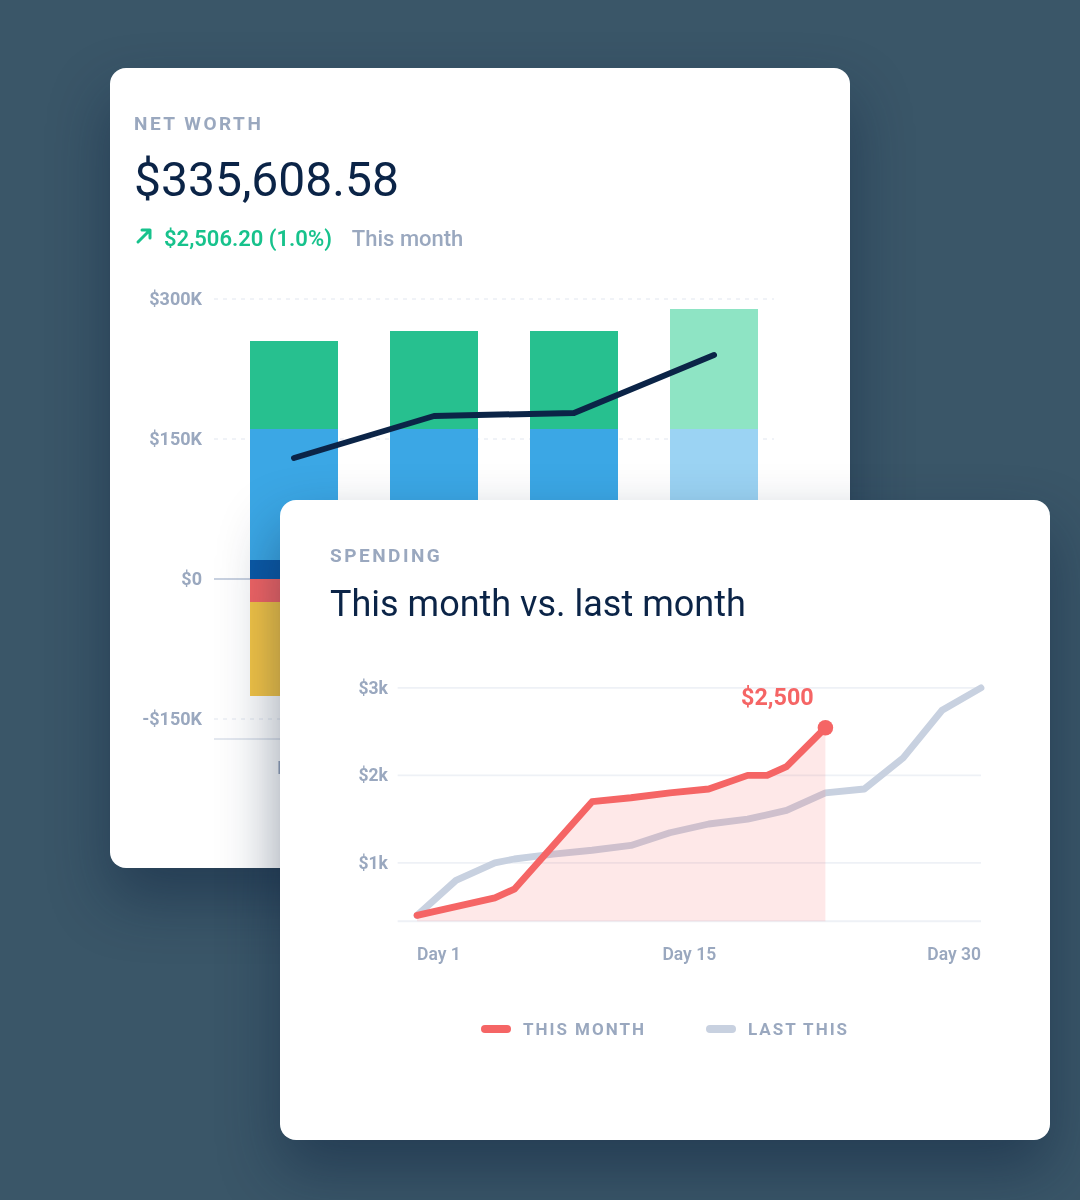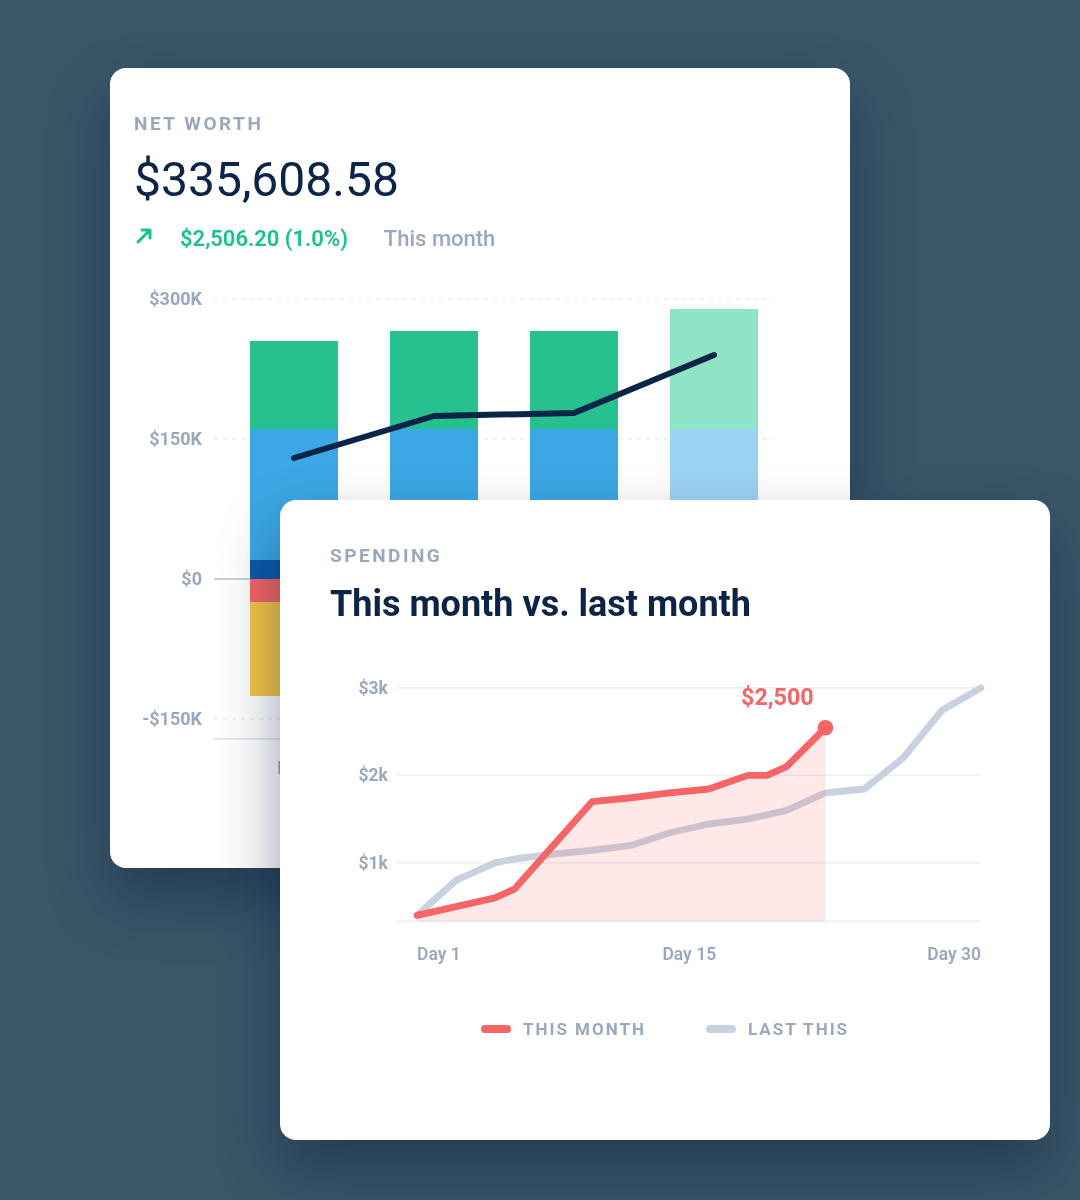--- a/index.html
+++ b/index.html
@@ -41,21 +41,21 @@
     margin-bottom: 16px;
   }
   .big-amount {
     font-size: 48px;
     font-weight: 400;
     color: #0b2447;
     margin-bottom: 18px;
   }
   .delta-row {
     display: flex;
-    gap: 26px;
+    gap: 10px;
     font-size: 22px;
     font-weight: 600;
     margin-bottom: 28px;
   }
   .delta-icon {
     color: #17c28c;
   }
   .delta-text {
     color: #17c28c;
   }
@@ -63,21 +63,21 @@
     color: #9aa8bf;
     font-weight: 500;
     margin-left: 10px;
   }
   .nw-chart {
     width: 640px;
     height: 520px;
   }
   .spending-title {
     font-size: 36px;
-    font-weight: 700;
+    font-weight: 400;
     color: #0b2447;
     margin-bottom: 24px;
   }
   .sp-chart {
     width: 670px;
     height: 350px;
   }
   .legend {
     display: flex;
     justify-content: center;

